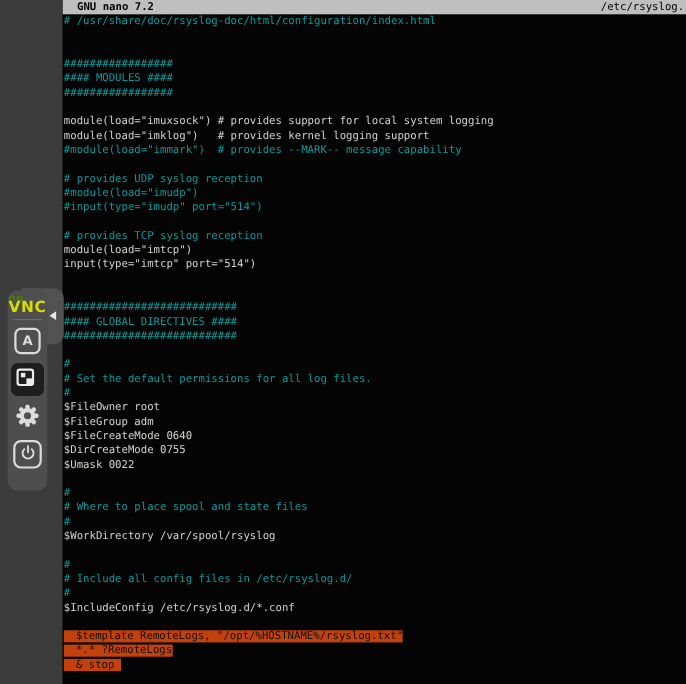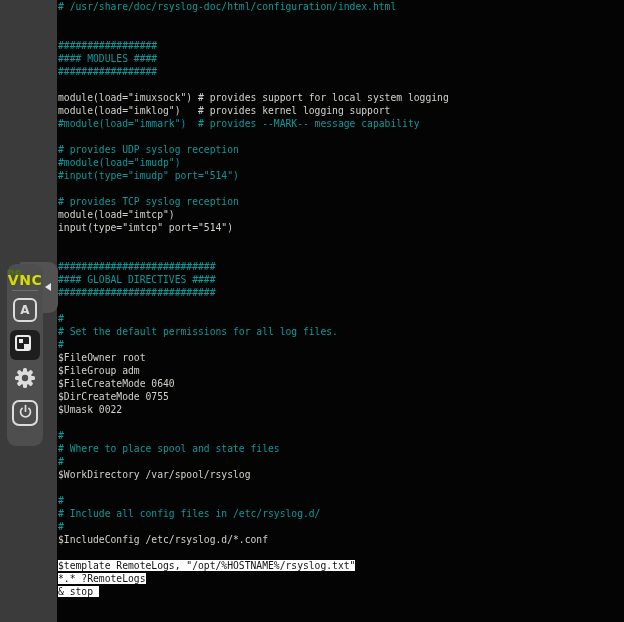--- a/index.html
+++ b/index.html
@@ -16,21 +16,21 @@
     height:13px;background:#bfbfbf;color:#000;
     font-size:9.7px;line-height:13px;white-space:pre;
     display:flex;justify-content:space-between;
     padding:0 2px 0 13px;box-sizing:border-box;
   }
   .titlebar .tl{font-weight:bold;}
   .lines{white-space:pre;font-size:9.7px;line-height:13px;padding-left:1px;}
   .line{height:13px;}
   .line.comment span{color:#0b9a9a;}
   .line.code span{color:#d2d2cc;}
-  .line.sel span,.line.selcur span{background:#ffffff;color:#101010;}
+  .line.sel span,.line.selcur span{background:#c2410c;color:#101010;padding-left:11px;}
   .line.selcur span::after{content:"\00a0";}
 
   
   .vnc-handle{
     position:absolute;left:20px;top:262px;width:38px;height:51px;
     background:#525252;border-radius:0 9px 9px 0;z-index:1;
   }
   .vnc-handle .tri{
     position:absolute;right:7px;top:21px;width:0;height:0;
     border-top:4px solid transparent;border-bottom:4px solid transparent;
@@ -67,20 +67,24 @@
   .btn-power{
     width:26px;height:26px;border:2px solid #dcdcdc;border-radius:7px;box-sizing:border-box;
   }
 </style>
 </head>
 <body>
 
 <div class="gutter"></div>
 
 <div class="terminal">
+  <div class="titlebar">
+    <span class="tl">GNU nano 7.2</span>
+    <span class="tr">/etc/rsyslog.</span>
+  </div>
   <div class="lines"><div class="line comment"><span># /usr/share/doc/rsyslog-doc/html/configuration/index.html</span></div><div class="line blank"><span></span></div><div class="line blank"><span></span></div><div class="line comment"><span>#################</span></div><div class="line comment"><span>#### MODULES ####</span></div><div class="line comment"><span>#################</span></div><div class="line blank"><span></span></div><div class="line code"><span>module(load="imuxsock") # provides support for local system logging</span></div><div class="line code"><span>module(load="imklog")   # provides kernel logging support</span></div><div class="line comment"><span>#module(load="immark")  # provides --MARK-- message capability</span></div><div class="line blank"><span></span></div><div class="line comment"><span># provides UDP syslog reception</span></div><div class="line comment"><span>#module(load="imudp")</span></div><div class="line comment"><span>#input(type="imudp" port="514")</span></div><div class="line blank"><span></span></div><div class="line comment"><span># provides TCP syslog reception</span></div><div class="line code"><span>module(load="imtcp")</span></div><div class="line code"><span>input(type="imtcp" port="514")</span></div><div class="line blank"><span></span></div><div class="line blank"><span></span></div><div class="line comment"><span>###########################</span></div><div class="line comment"><span>#### GLOBAL DIRECTIVES ####</span></div><div class="line comment"><span>###########################</span></div><div class="line blank"><span></span></div><div class="line comment"><span>#</span></div><div class="line comment"><span># Set the default permissions for all log files.</span></div><div class="line comment"><span>#</span></div><div class="line code"><span>$FileOwner root</span></div><div class="line code"><span>$FileGroup adm</span></div><div class="line code"><span>$FileCreateMode 0640</span></div><div class="line code"><span>$DirCreateMode 0755</span></div><div class="line code"><span>$Umask 0022</span></div><div class="line blank"><span></span></div><div class="line comment"><span>#</span></div><div class="line comment"><span># Where to place spool and state files</span></div><div class="line comment"><span>#</span></div><div class="line code"><span>$WorkDirectory /var/spool/rsyslog</span></div><div class="line blank"><span></span></div><div class="line comment"><span>#</span></div><div class="line comment"><span># Include all config files in /etc/rsyslog.d/</span></div><div class="line comment"><span>#</span></div><div class="line code"><span>$IncludeConfig /etc/rsyslog.d/*.conf</span></div><div class="line blank"><span></span></div><div class="line sel"><span>$template RemoteLogs, "/opt/%HOSTNAME%/rsyslog.txt"</span></div><div class="line sel"><span>*.* ?RemoteLogs</span></div><div class="line selcur"><span>&amp; stop</span></div></div>
 </div>
 
 <div class="vnc-handle">
   <span class="tri"></span>
 </div>
 
 <div class="vnc-panel">
   <div class="vnc-logo">
     <span class="no">no</span>

